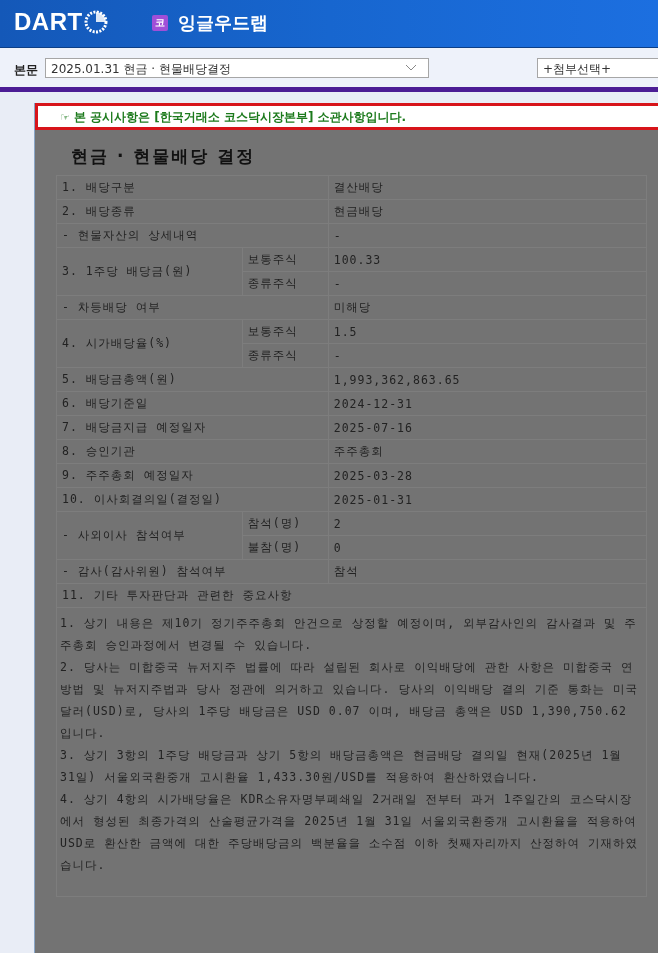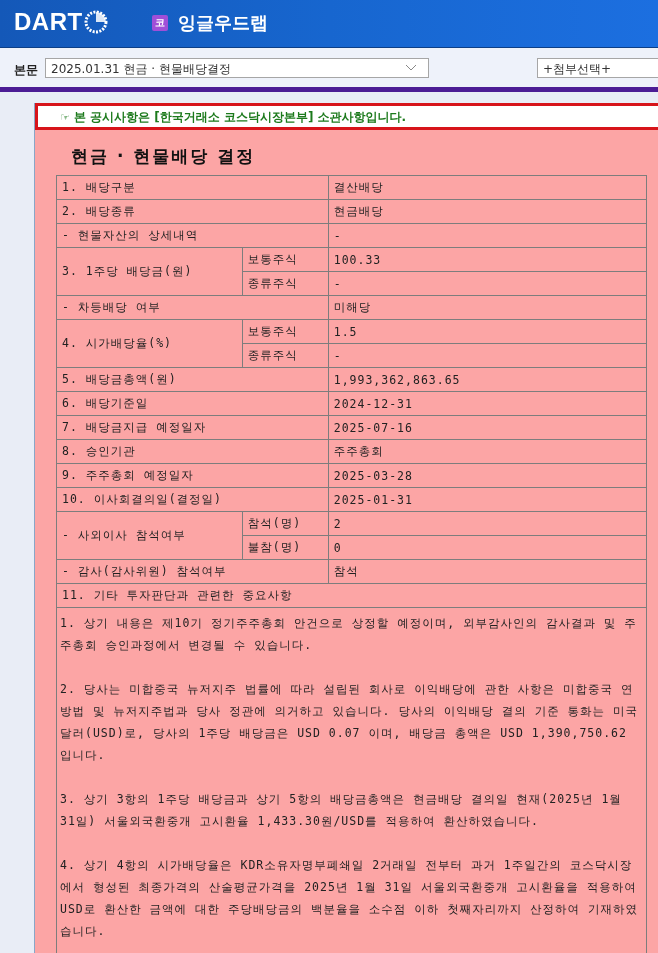--- a/index.html
+++ b/index.html
@@ -16,34 +16,34 @@
   .company { position: absolute; left: 152px; top: 11px; display: flex; align-items: center; }
   .badge { width: 16px; height: 16px; background: #a04fd8; color: #fff; font-size: 10px; font-weight: bold;
     display: flex; align-items: center; justify-content: center; border-radius: 2px; margin-right: 10px; }
   .company-name { color: #fff; font-size: 18px; font-weight: bold; }
 
   .toolbar { position: absolute; left: 0; top: 48px; width: 658px; height: 44px; background: #eef2fa; border-bottom: 5px solid #4c1d95; }
   .tb-label { position: absolute; top: 14px; font-size: 12px; font-weight: bold; color: #222; }
   .select { position: absolute; top: 10px; height: 20px; background: #fff; border: 1px solid #a6a6a6; font-size: 12px; color: #333; padding: 2px 5px; white-space: nowrap; overflow: hidden; }
   .chev { position: absolute; right: 12px; top: 4px; width: 10px; height: 10px; }
 
-  .doc-area { position: absolute; left: 34px; top: 103px; width: 624px; height: 850px; background: #fca5a5; border-left: 1px solid #8aa6c7; }
+  .doc-area { position: absolute; left: 34px; top: 103px; width: 624px; height: 850px; background: #737373; border-left: 1px solid #8aa6c7; }
   .notice { position: absolute; left: 0; top: 0; width: 624px; height: 27px; border: 3px solid #d7141a; border-right: none; background: #fff;
     color: #1c7a1c; font-size: 12px; font-weight: bold; padding: 3px 0 0 22px; white-space: nowrap; }
   .notice .hand { color: #1c7a1c; margin-right: 4px; font-size: 11px; }
   .doc-title { position: absolute; left: 36px; top: 42px; font-size: 17px; font-weight: bold; color: #111; letter-spacing: 2px; }
 
   table.main { position: absolute; left: 21px; top: 72px; width: 591px; border-collapse: collapse; font-family: "DejaVu Sans Mono", monospace; font-size: 11.5px; color: #222; }
   table.main td { border: 1px solid #7d7d7d; height: 24px; padding: 0 5px; vertical-align: middle; letter-spacing: 1px; white-space: nowrap; }
   table.main td.c1 { width: 186px; }
   table.main td.c2 { width: 86px; }
   table.main td.val { width: 319px; }
   td.note { vertical-align: top !important; padding: 4px 3px 20px 3px !important; white-space: normal !important; line-height: 22px; letter-spacing: 1.3px; }
   .para { display: block; }
-  .para + .para { margin-top: 22px; }
+  .para + .para { }
 </style>
 </head>
 <body>
 
 <div class="header">
   <div class="logo">
     <span class="logo-text">DART</span>
     <svg class="logo-o" viewBox="0 0 24 24">
       <circle cx="12" cy="12" r="10" fill="none" stroke="#fff" stroke-width="3" stroke-dasharray="2 1.4"></circle>
       <path d="M12 12 L12 2 A10 10 0 0 1 22 12 Z" fill="#fff" opacity="0.85"></path>

